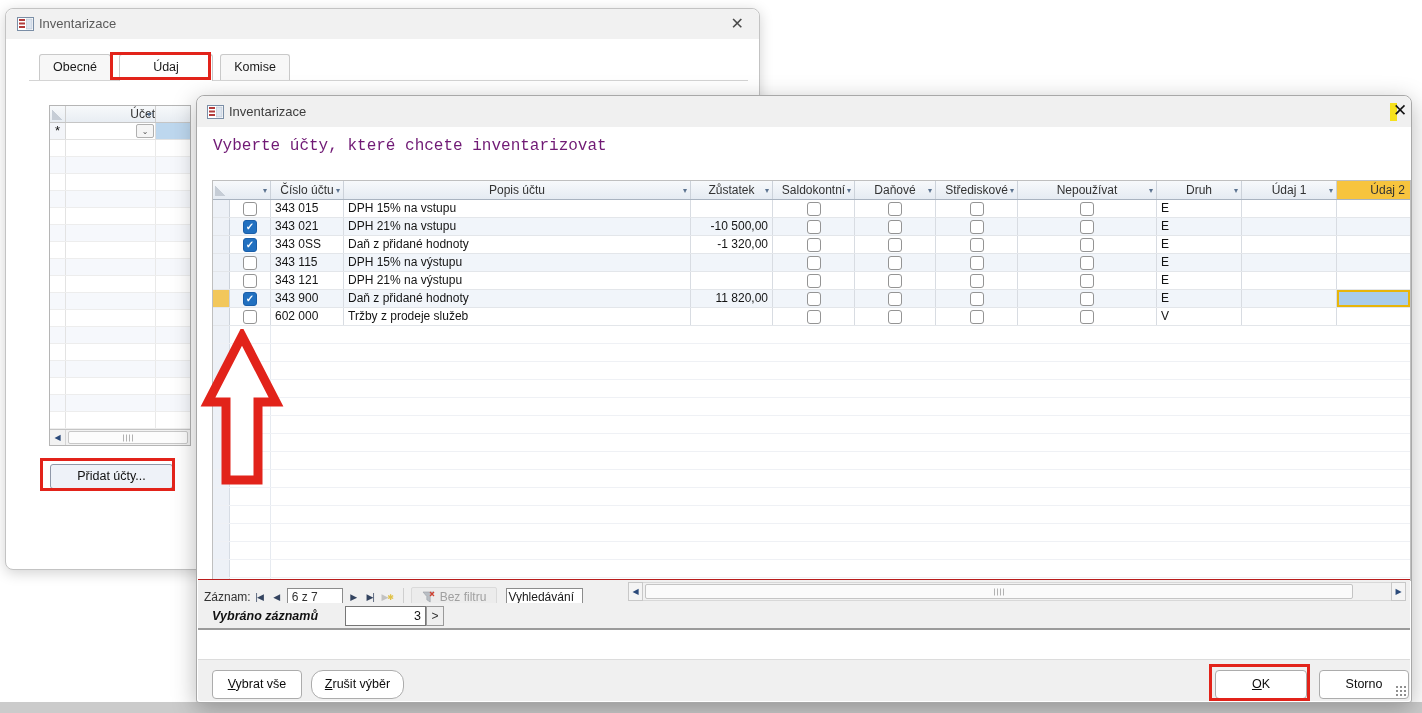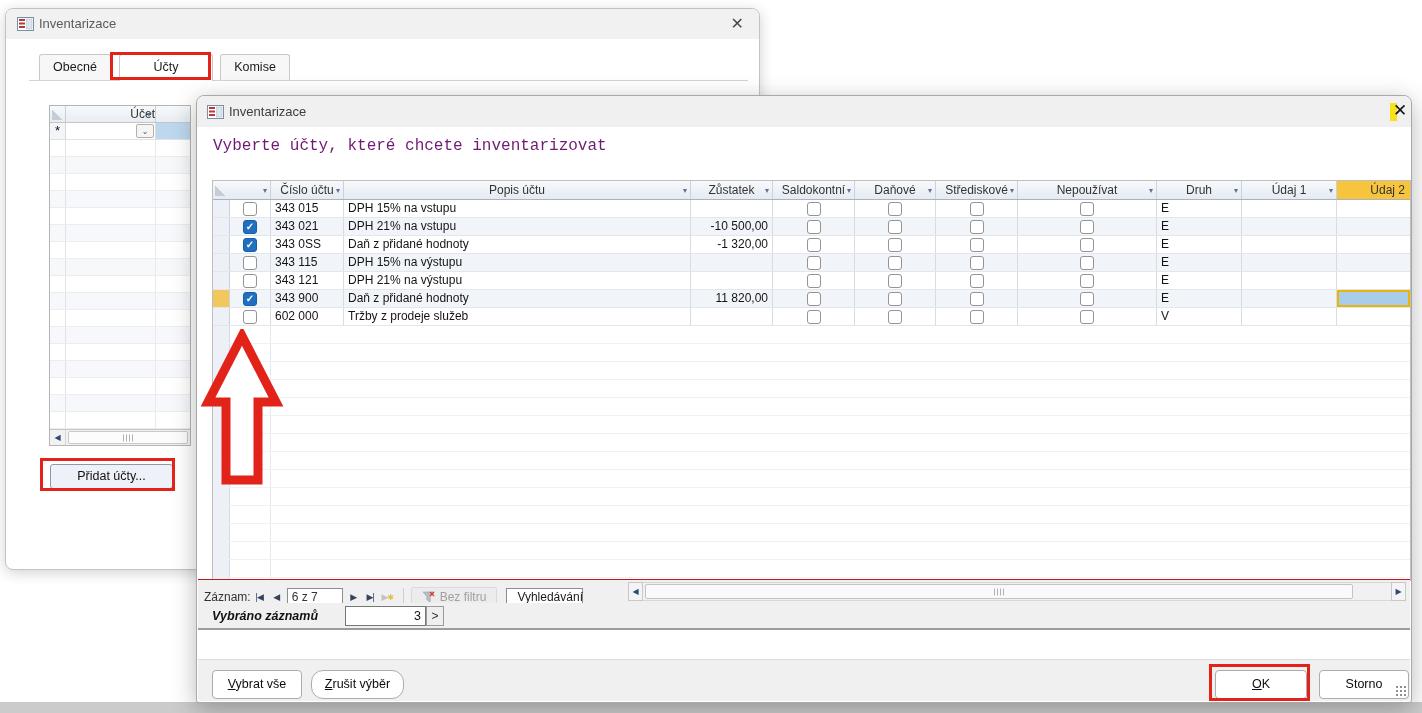--- a/index.html
+++ b/index.html
@@ -82,21 +82,21 @@
   .navbar { position:absolute; left:1px; right:1px; top:483px; height:36px; background:#f0f0f0;
     border-top:1px solid #b91c1c; border-bottom:1px solid #c9c9c9; display:flex; align-items:center; font-size:12px; color:#333; }
   .nav-label { margin-left:6px; }
   .nav-btn { width:17px; text-align:center; color:#33435f; font-size:9px; letter-spacing:-1px; cursor:default; }
   .nav-pos { width:56px; height:18px; background:#fff; border:1px solid #8c8c8c; margin:0 2px; padding:0 0 0 4px; line-height:16px; font-size:12px; }
   .nav-btn.disabled { color:#c2c2c2; }
   .nav-new .star { color:#e0c24a; font-size:8px; }
   .nav-sep { width:1px; height:18px; background:#cfcfcf; margin:0 7px; }
   .nav-filter { display:flex; align-items:center; gap:5px; color:#a0a0a0; padding:0 10px; height:20px;
     border:1px solid #dadada; background:#ececec; border-radius:2px; font-size:12px; }
-  .nav-search { width:77px; height:19px; background:#fff; border:1px solid #8c8c8c; margin-left:9px; padding:1px 10px; font-size:12px; color:#1a1a1a; line-height:15px; }
+  .nav-search { width:77px; height:19px; background:#fff; border:1px solid #8c8c8c; margin-left:9px; padding:1px 1px; font-size:12px; color:#1a1a1a; line-height:15px; }
   .hscroll { position:absolute; left:430px; right:4px; top:2px; height:19px; display:flex; }
   .hs-arrow { width:15px; background:#f4f4f4; border:1px solid #c8c8c8; color:#2b4a7a; font-size:8px; text-align:center; line-height:17px; }
   .hs-track { flex:1; position:relative; background:#f1f1f1; border-top:1px solid #d8d8d8; border-bottom:1px solid #d8d8d8; }
   .hs-thumb { position:absolute; left:2px; right:38px; top:1px; bottom:1px; background:#fafafa; border:1px solid #c4c4c4; border-radius:2px; }
 
   .selbar { position:absolute; left:1px; right:1px; top:507px; height:27px; background:#f0f0f0; border-bottom:2px solid #9b9b9b; }
   .selbar-label { position:absolute; left:14px; top:6px; font-size:12.5px; font-weight:bold; color:#111;font-style:italic; }
   .sel-input { position:absolute; left:147px; top:3px; width:81px; height:20px; background:#fff; border:1px solid #767676;
     text-align:right; padding:0 4px; line-height:18px; font-size:12.5px; color:#111; }
   .sel-btn { position:absolute; left:228px; top:3px; width:18px; height:20px; border:1px solid #9a9a9a; background:#efefef;
@@ -134,21 +134,21 @@
             <rect x="2" y="5.5" width="6" height="2" fill="#b23b3b"></rect>
             <rect x="2" y="9" width="6" height="2" fill="#b23b3b"></rect>
             <rect x="9.5" y="2" width="5.5" height="10" fill="#dce4ee" stroke="#aab7c8" stroke-width="0.5"></rect>
           </svg>
       </span>
       <span class="bw-title">Inventarizace</span>
       <span class="bw-close">✕</span>
     </div>
 
     <div class="tab" id="tab-obecne">Obecné</div>
-    <div class="tab active" id="tab-ucty">Účty</div>
+    <div class="tab active" id="tab-ucty">Údaj</div>
     <div class="tab" id="tab-komise">Komise</div>
     <div class="panel-line"></div>
 
     <div class="mini-grid">
       <div class="mg-header">
         <div class="mg-corner">
             <span class="tri"></span>
           </div>
         <div class="mg-col-ucet">
           <span>Účet</span>

